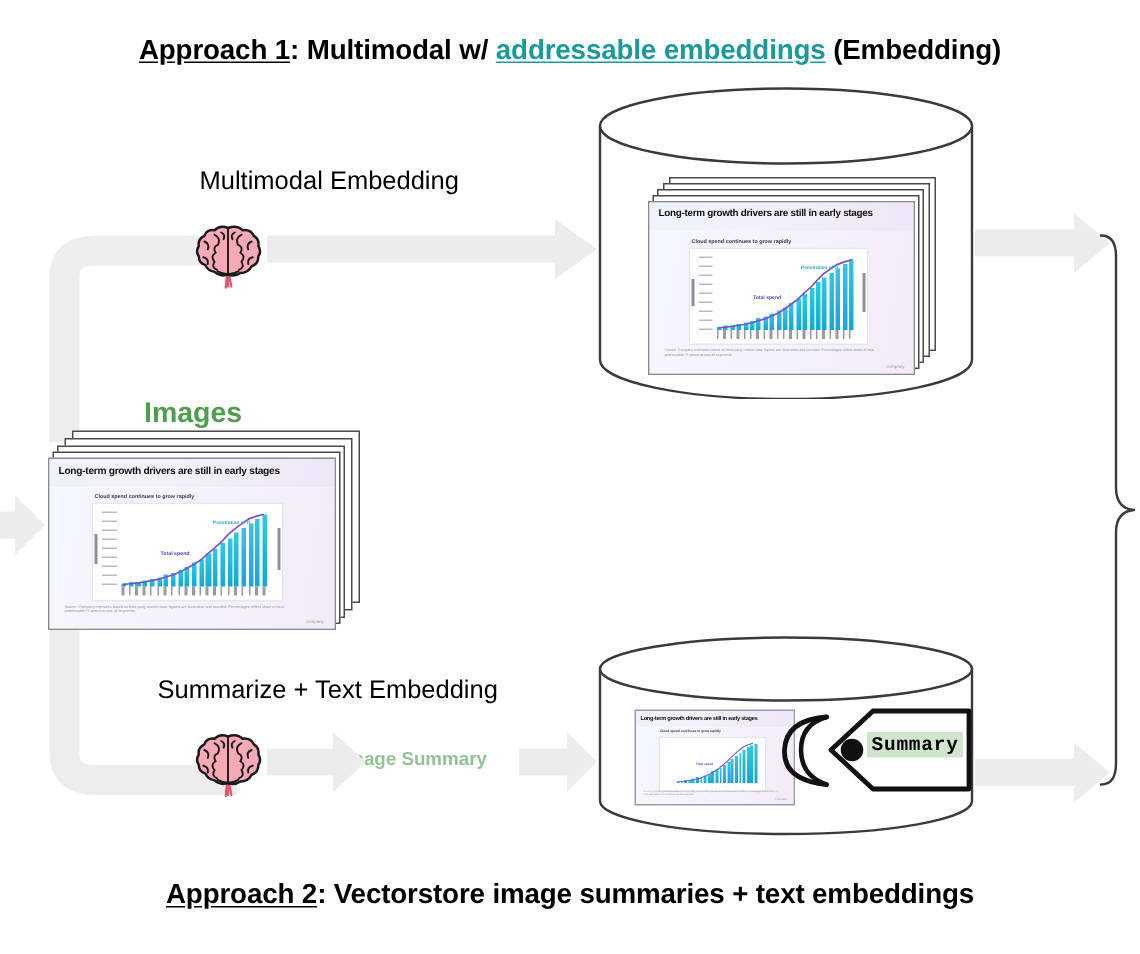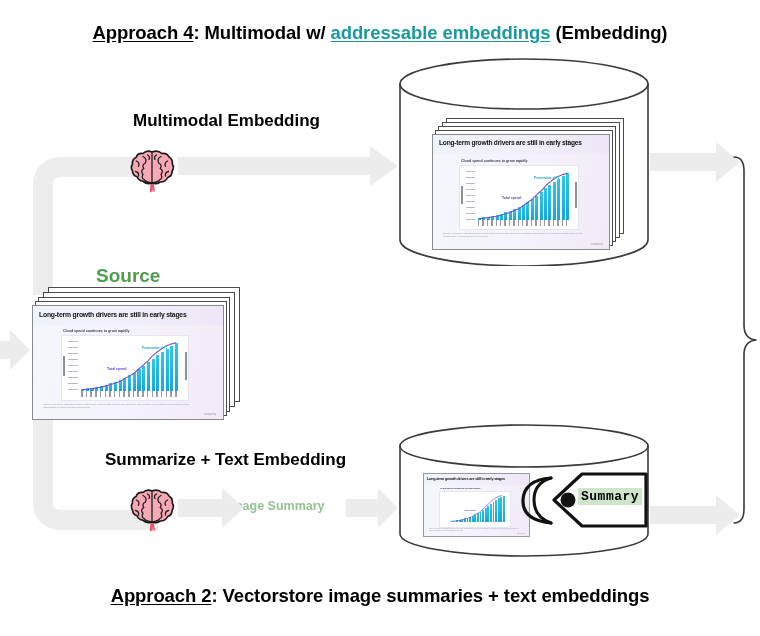--- a/index.html
+++ b/index.html
@@ -10,21 +10,21 @@
   .approach-title{
     position:absolute;left:0;width:760px;text-align:center;
     font-size:18.5px;font-weight:bold;letter-spacing:-0.1px;white-space:nowrap;
   }
   #title-top{top:22px;}
   #title-bottom{top:585px;}
   .u{text-decoration:underline;text-underline-offset:2px;}
   .teal{color:#1a9a9c;text-decoration:underline;text-underline-offset:2px;}
 
   
-  .section-label{position:absolute;font-size:17px;font-weight:bold;white-space:nowrap;}
+  .section-label{position:absolute;font-size:17px;font-weight:normal;white-space:nowrap;}
   #label-multimodal{left:133px;top:111px;}
   #label-summarize{left:105px;top:450px;}
 
   #label-images{position:absolute;left:96px;top:265px;font-size:19px;
                 font-weight:bold;color:#4f9d4f;white-space:nowrap;}
   #label-image-summary{position:absolute;left:228px;top:499px;font-size:12.5px;
                 font-weight:bold;color:#93c393;white-space:nowrap;}
   .garrow{position:absolute;}
   .garrow svg{display:block;}
 
@@ -58,27 +58,27 @@
   #right-brace{position:absolute;}
   #right-brace svg{display:block;}
 
   
   .brain{position:absolute;}
   .brain svg{display:block;}
 </style>
 </head>
 <body>
 
-<div class="approach-title" id="title-top"><span class="u">Approach 4</span><span>: Multimodal w/ </span><span class="teal">addressable embeddings</span><span> (Embedding)</span></div>
+<div class="approach-title" id="title-top"><span class="u">Approach 1</span><span>: Multimodal w/ </span><span class="teal">addressable embeddings</span><span> (Embedding)</span></div>
 
 <div class="approach-title" id="title-bottom"><span class="u">Approach 2</span><span>: Vectorstore image summaries + text embeddings</span></div>
 
 <div class="section-label" id="label-multimodal">Multimodal Embedding</div>
 <div class="section-label" id="label-summarize">Summarize + Text Embedding</div>
-<div id="label-images">Source</div>
+<div id="label-images">Images</div>
 <div id="label-image-summary">Image Summary</div>
 
 <div class="garrow" style="left:-18px;top:330px;">
   <svg width="48" height="40" viewBox="0 0 48 40">
       <path d="M0 11 H28 V0 L48 20 L28 40 V29 H0 Z" fill="#ececec"></path>
     </svg>
 </div>
 
 <div class="elbow" style="left:18px;top:155px;">
   <svg width="140" height="140" viewBox="0 0 140 140">

